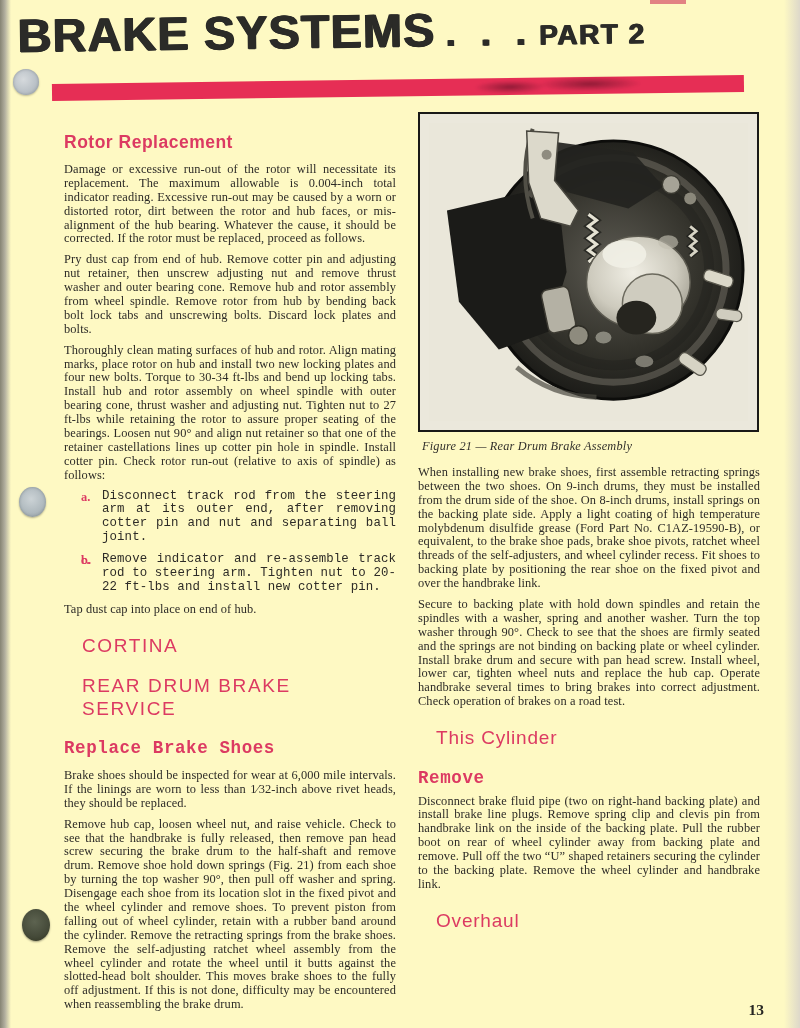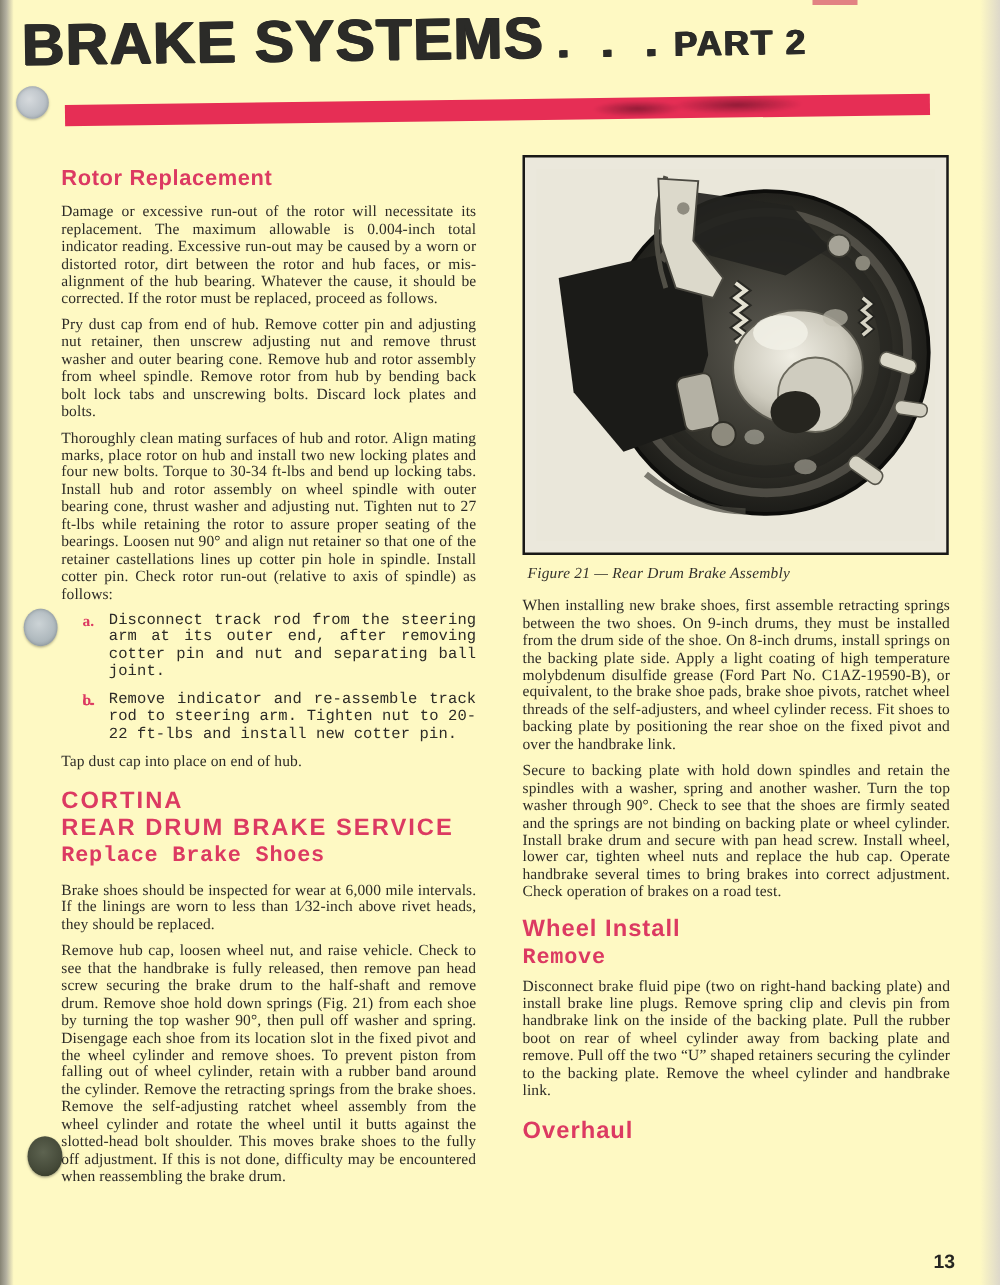--- a/index.html
+++ b/index.html
@@ -38,45 +38,45 @@
     text-shadow:0.7px 0 currentColor,-0.7px 0 currentColor;}
   .red-bar{position:absolute;left:52px;top:84px;width:692px;height:17px;
     background:var(--bar-red,#e62e55);transform:rotate(-0.75deg);transform-origin:left center;}
   .bar-ghost{position:absolute;left:418px;top:0;width:190px;height:100%;
     background:
       radial-gradient(ellipse 48px 9px at 40px 9px, rgba(74,10,28,.55) 0%, rgba(74,10,28,0) 75%),
       radial-gradient(ellipse 70px 10px at 120px 7px, rgba(60,8,24,.5) 0%, rgba(60,8,24,0) 75%);
     filter:blur(1px);}
 
   
-  .col-left{position:absolute;left:49px;top:132px;width:332px;}
-  .col-right{position:absolute;left:418px;top:124px;width:342px;}
+  .col-left{position:absolute;left:64px;top:132px;width:332px;}
+  .col-right{position:absolute;left:418px;top:112px;width:342px;}
   p.body{font-size:12.4px;line-height:1.12;text-align:justify;margin:0 0 7px 0;letter-spacing:.1px;}
   .h-sub{font-family:"Liberation Sans", sans-serif;font-weight:bold;color:var(--accent-red,#dc3a62);
     font-size:17.5px;letter-spacing:.5px;margin:0 0 10px 0;}
-  .h-big{font-family:"Liberation Sans", sans-serif;font-weight:bold;color:var(--accent-red,#dc3a62);
-    font-size:19px;letter-spacing:1.6px;line-height:1.18;margin:0;}
+  .h-big{font-family:"Liberation Sans", sans-serif;font-weight:normal;color:var(--accent-red,#dc3a62);
+    font-size:19px;letter-spacing:1.6px;line-height:1.18;margin:18px;}
   .h-med{font-family:Liberation Mono, monospace;font-weight:bold;color:var(--accent-red,#dc3a62);
     font-size:17.5px;letter-spacing:.6px;line-height:1.2;margin:0;}
   .cortina-block{margin:13px 0 10px 0;}
   .wc-block{margin:12px 0 6px 0;}
   .ov-block{margin:14px 0 6px 0;}
   .list{margin:2px 0 4px 0;}
   .list-item{position:relative;padding-left:38px;margin:0 0 8px 0;}
   .list-letter{position:absolute;left:17px;top:0;color:var(--accent-red,#dc3a62);
     font-size:12.4px;font-weight:bold;}
   .list-text{font-size:12.4px;line-height:1.12;text-align:justify;display:block;letter-spacing:.1px;font-family:Liberation Mono, monospace;}
 
   
   .figure-frame{box-sizing:border-box;width:341px;height:320px;border:2.5px solid #191917;
     background:#ebe8dc;padding:9px;}
   .figure-frame svg{width:100%;height:100%;display:block;}
   .figure-caption{font-style:italic;font-size:12.3px;color:#32302b;margin:7px 0 0 4px;letter-spacing:.2px;}
 
-  .page-number{position:absolute;right:36px;bottom:9px;font-family:Liberation Sans, sans-serif;
+  .page-number{position:absolute;right:36px;bottom:9px;font-family:Liberation Serif, serif;
     font-weight:bold;font-size:15.5px;color:#262622;}
 </style>
 </head>
 <body>
 
 <div class="page">
 
   <div class="edge-left"></div>
   <div class="edge-right"></div>
   <div class="top-sliver"></div>
@@ -171,21 +171,21 @@
         <ellipse cx="216" cy="240" rx="9" ry="6" fill="#b5b2a5" opacity="0.6"></ellipse>
         <path d="M88,246 A128 128 0 0 0 168,276" stroke="#4c4a41" stroke-width="5" fill="none" opacity="0.7"></path>
       </svg>
     </div>
     <div class="figure-caption">Figure 21 — Rear Drum Brake Assembly</div>
 
     <p class="body" style="margin-top:12px;">When installing new brake shoes, first assemble retracting springs between the two shoes. On 9-inch drums, they must be installed from the drum side of the shoe. On 8-inch drums, install springs on the backing plate side. Apply a light coating of high temperature molybdenum disulfide grease (Ford Part No. C1AZ-19590-B), or equivalent, to the brake shoe pads, brake shoe pivots, ratchet wheel threads of the self-adjusters, and wheel cylinder recess. Fit shoes to backing plate by positioning the rear shoe on the fixed pivot and over the handbrake link.</p>
     <p class="body">Secure to backing plate with hold down spindles and retain the spindles with a washer, spring and another washer. Turn the top washer through 90°. Check to see that the shoes are firmly seated and the springs are not binding on backing plate or wheel cylinder. Install brake drum and secure with pan head screw. Install wheel, lower car, tighten wheel nuts and replace the hub cap. Operate handbrake several times to bring brakes into correct adjustment. Check operation of brakes on a road test.</p>
 
     <div class="wc-block">
-      <div class="h-big" style="letter-spacing:.8px;">Wheel Install</div>
+      <div class="h-big" style="letter-spacing:.8px;">This Cylinder</div>
       <div class="h-med">Remove</div>
     </div>
     <p class="body">Disconnect brake fluid pipe (two on right-hand backing plate) and install brake line plugs. Remove spring clip and clevis pin from handbrake link on the inside of the backing plate. Pull the rubber boot on rear of wheel cylinder away from backing plate and remove. Pull off the two “U” shaped retainers securing the cylinder to the backing plate. Remove the wheel cylinder and handbrake link.</p>
 
     <div class="ov-block">
       <div class="h-big" style="letter-spacing:.8px;">Overhaul</div>
     </div>
   </div>
 
   <div class="page-number">13</div>

